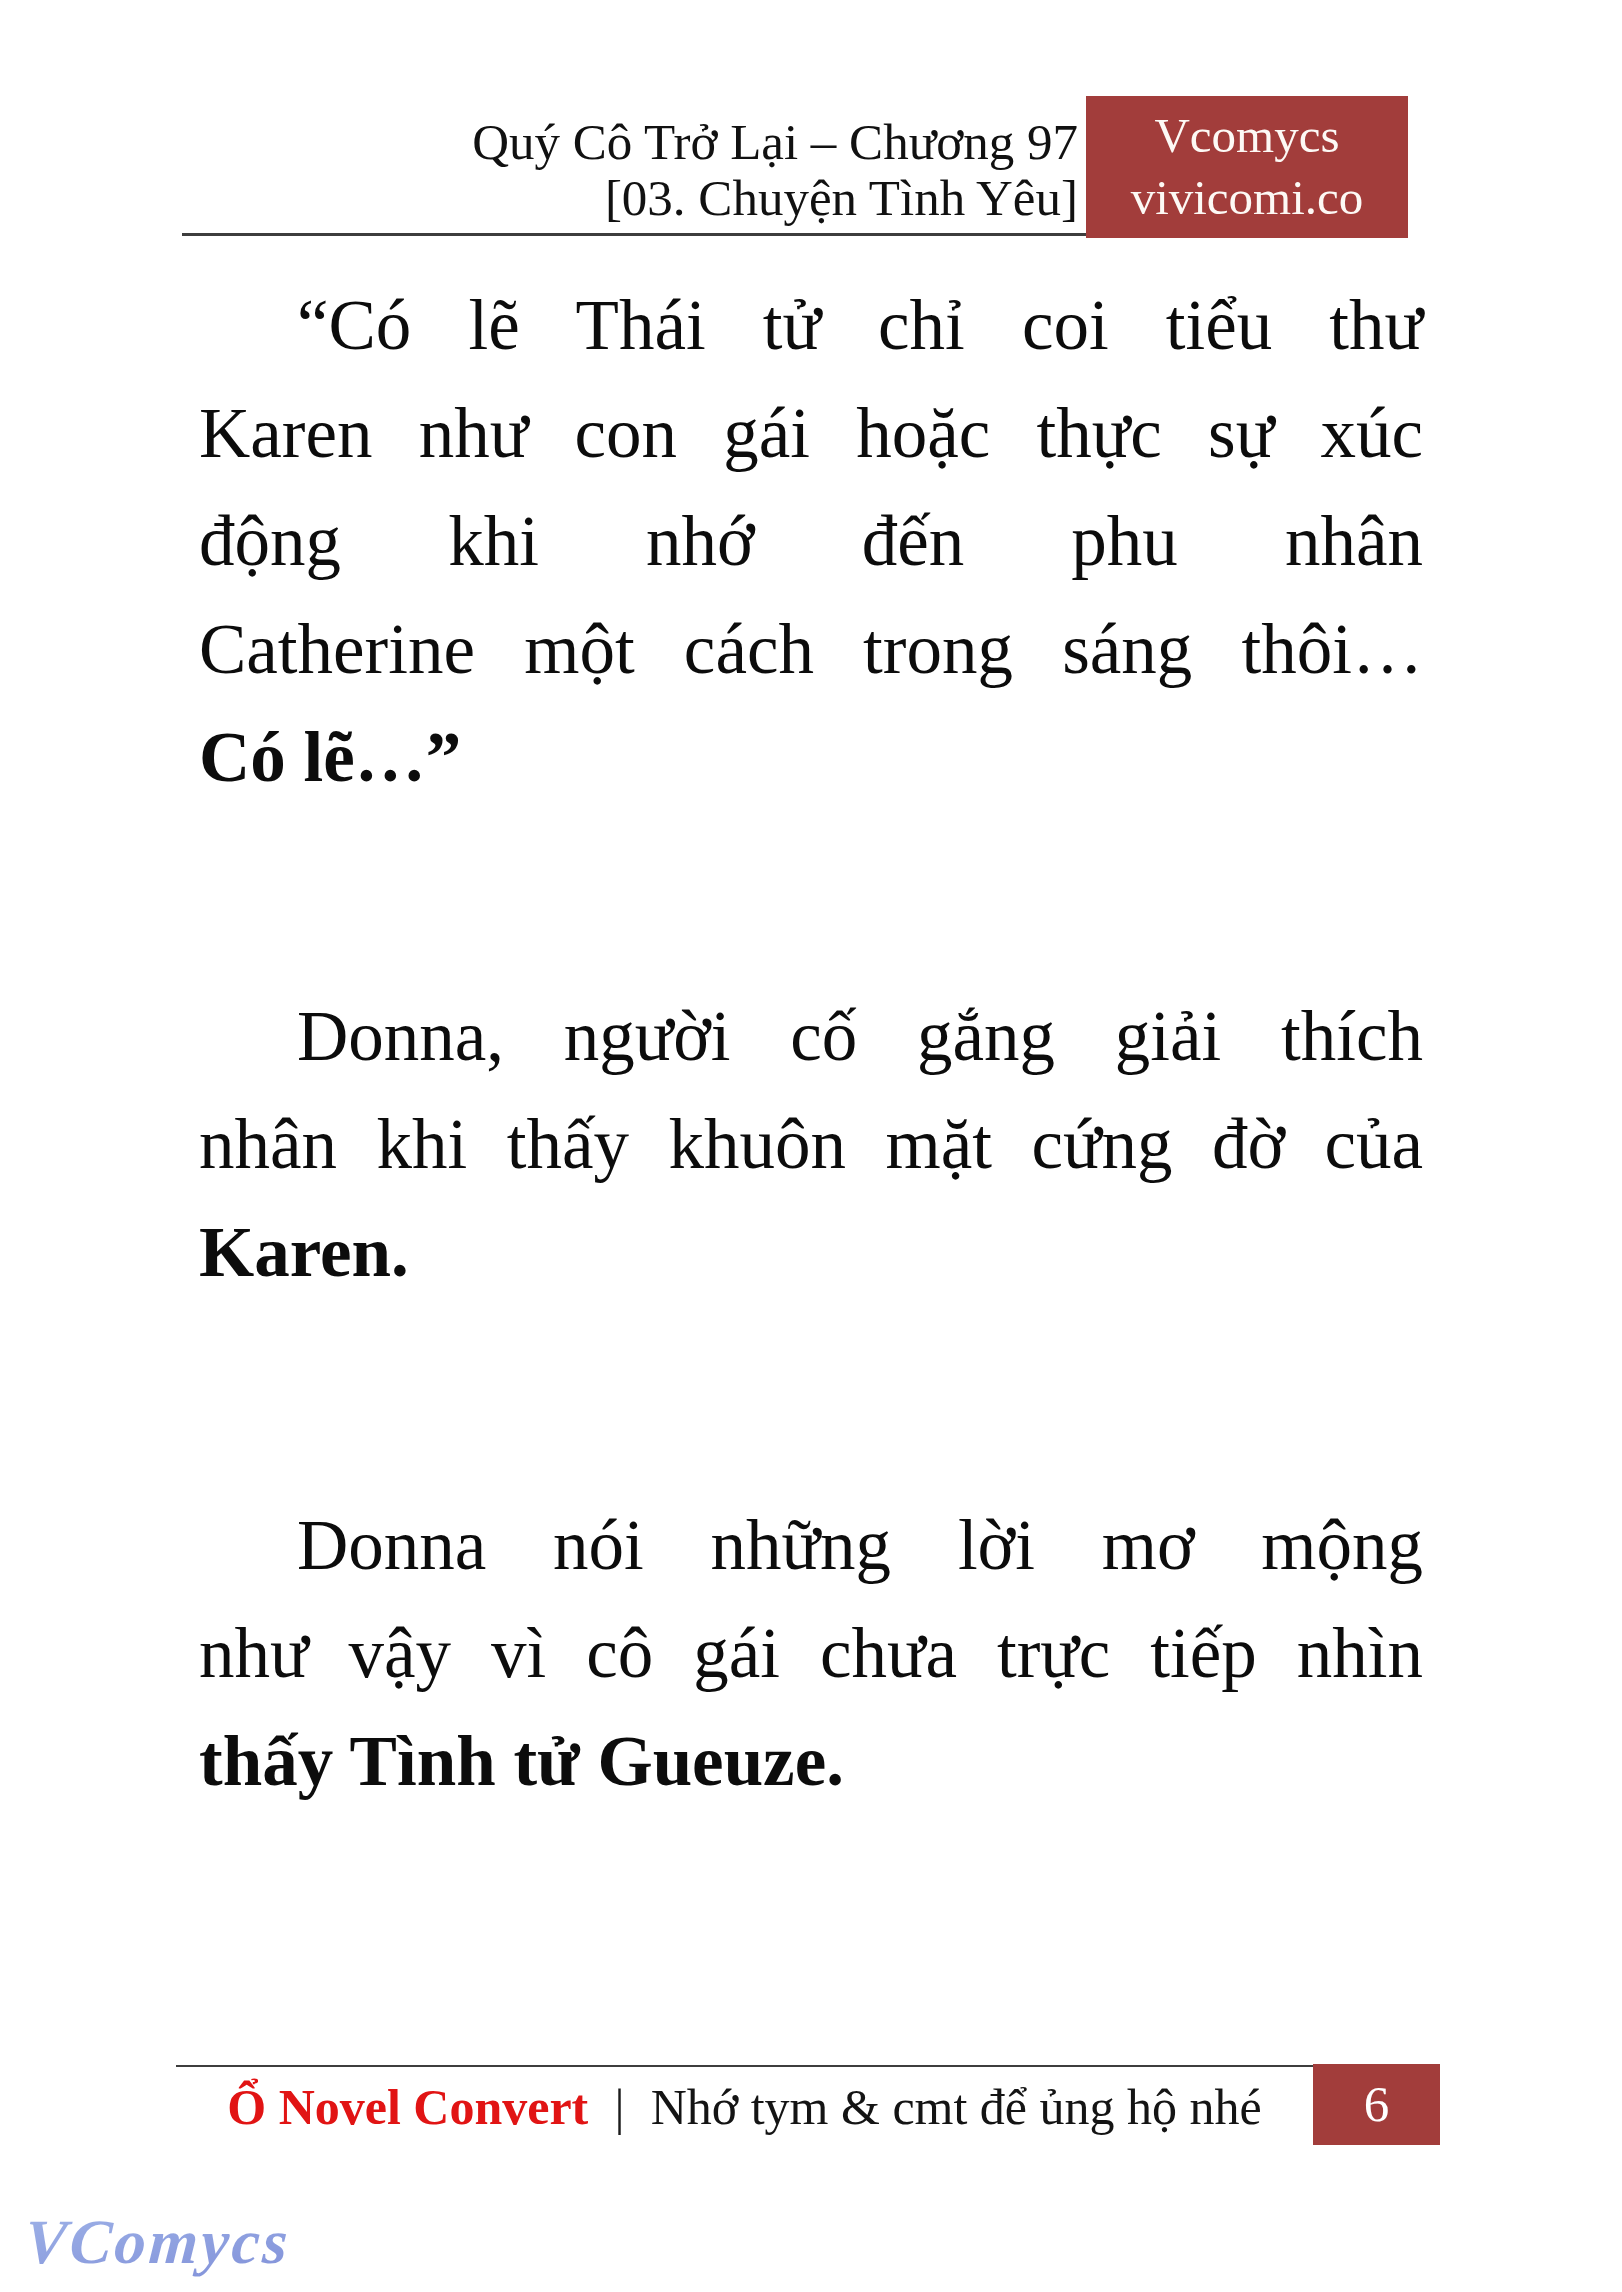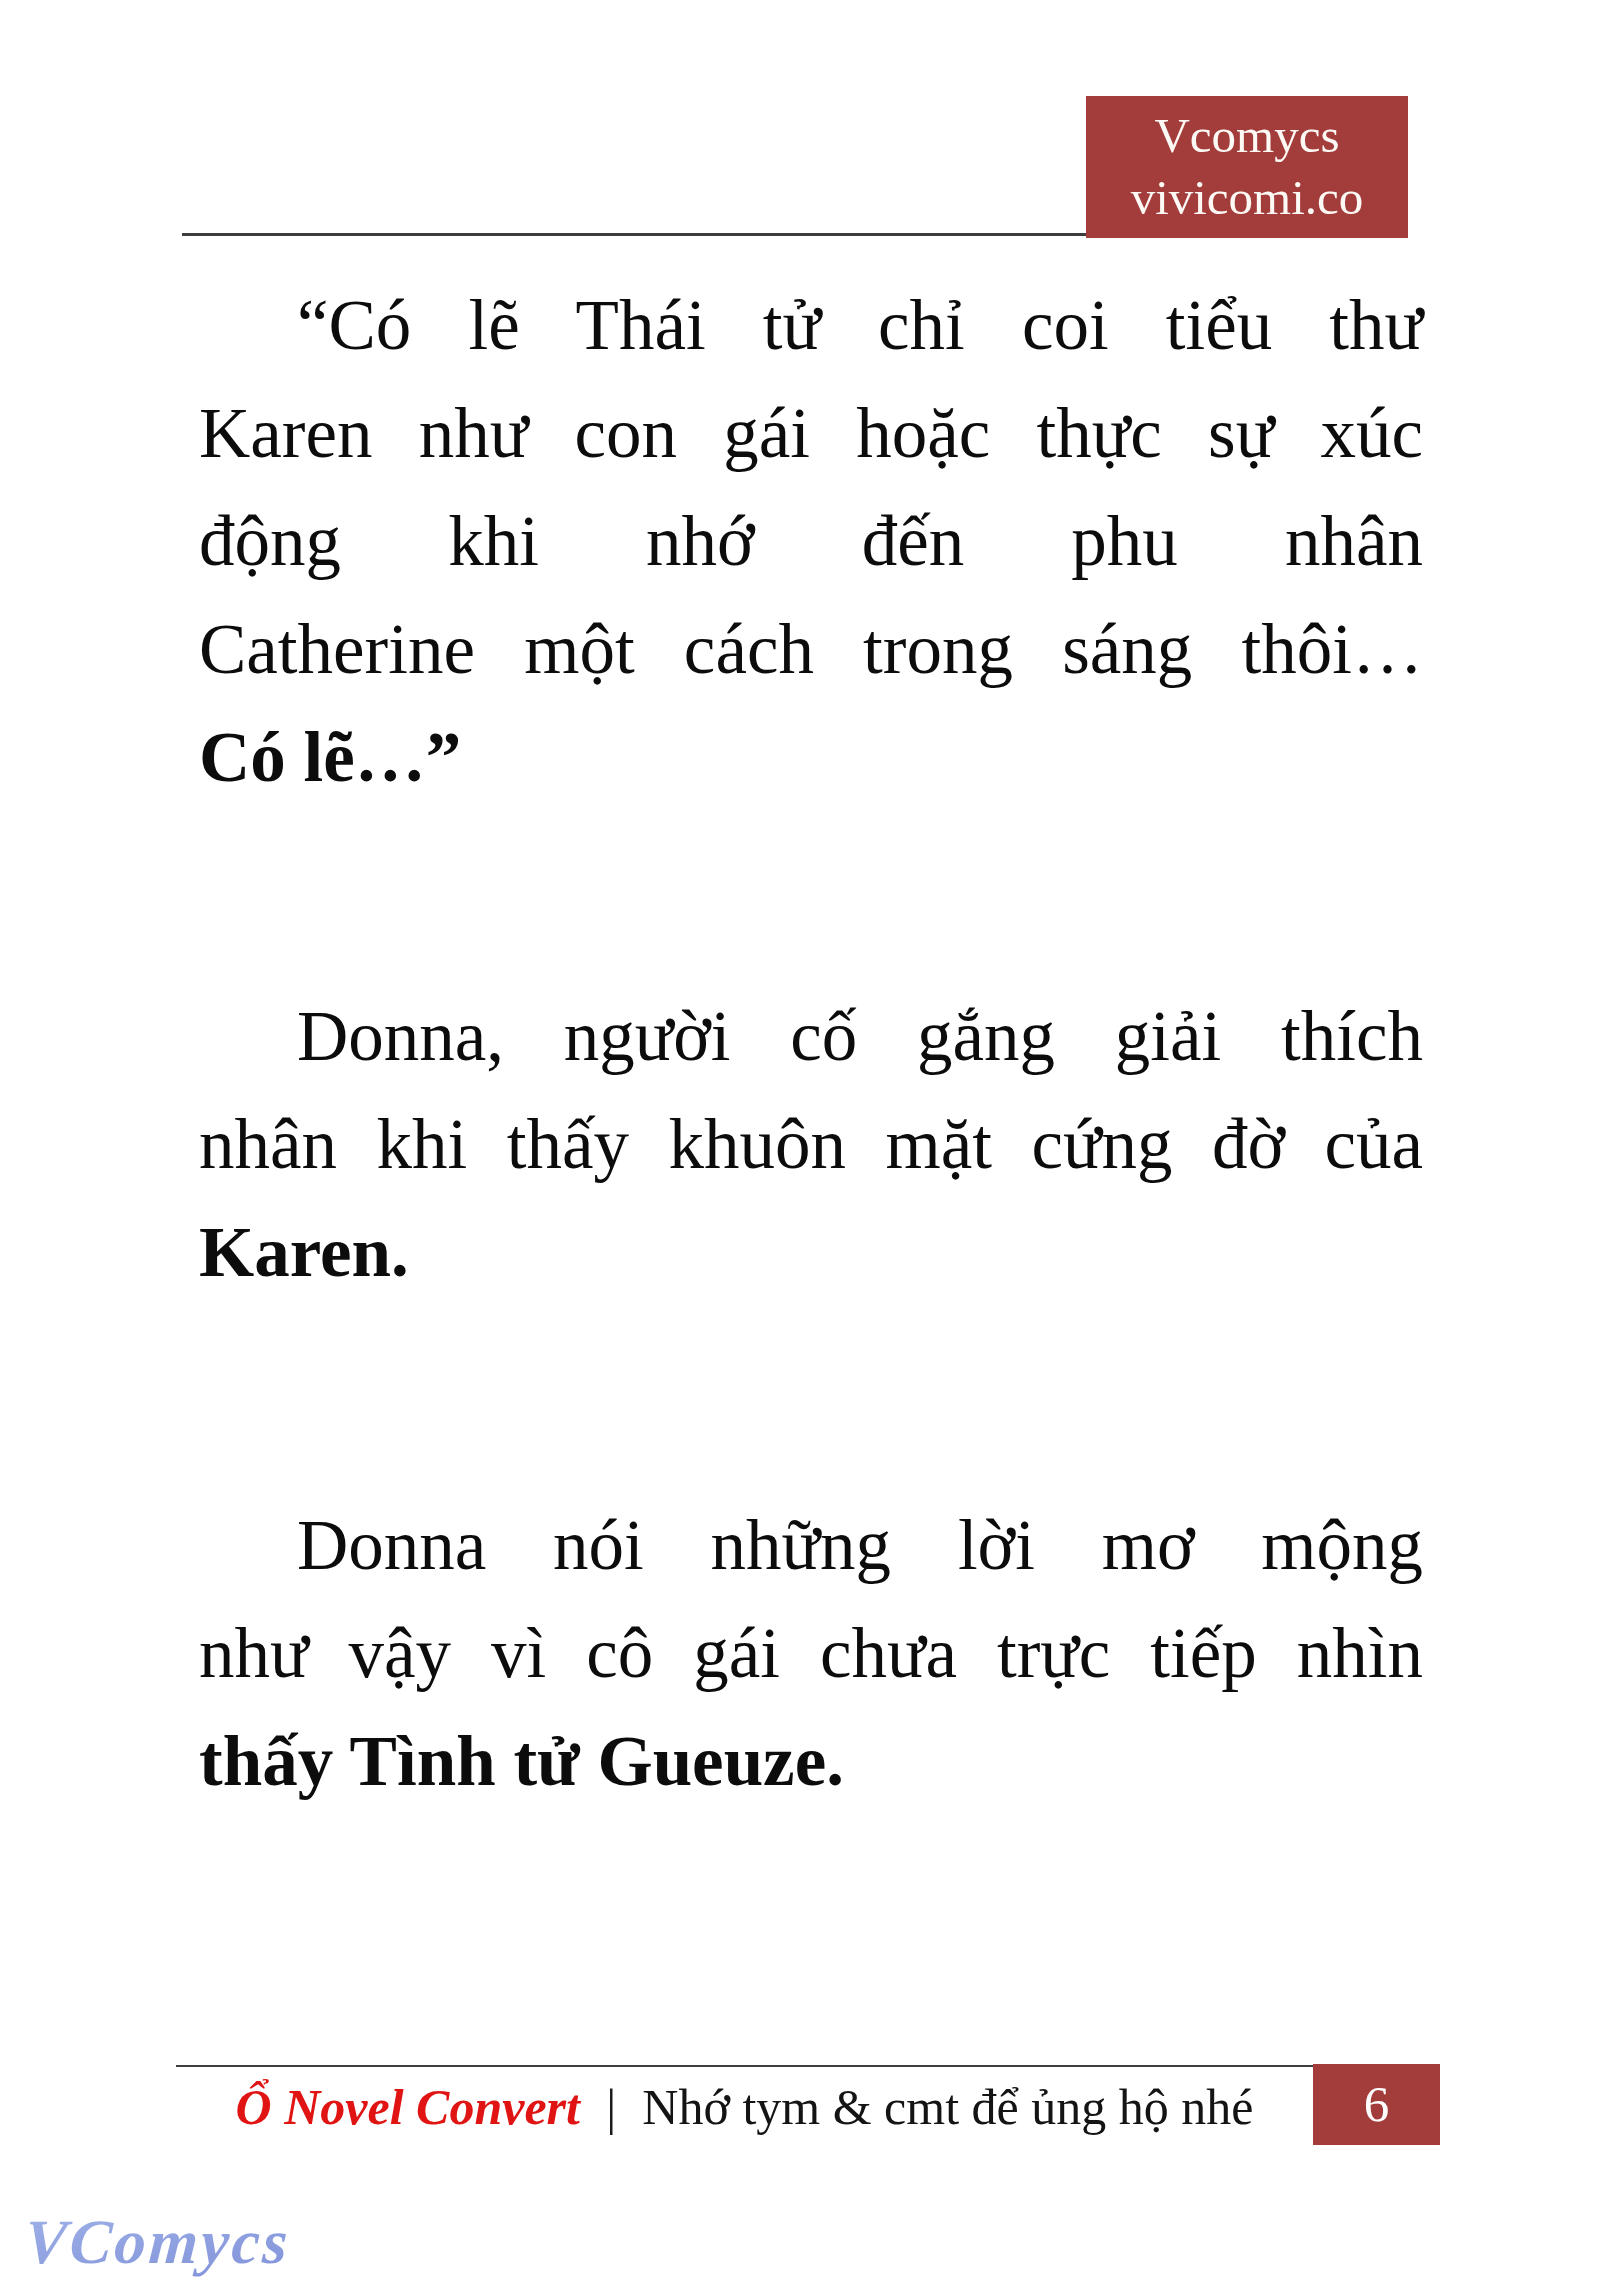--- a/index.html
+++ b/index.html
@@ -67,21 +67,21 @@
     box-sizing:content-box;
   }
   .footer-text{
     position:absolute;
     left:0;right:127px;top:2.9px;height:75px;
     text-align:center;
     font-size:50px;line-height:75px;
     color:#141414;
     white-space:nowrap;
   }
-  .footer-brand{font-weight:bold;font-style:italic;}
+  .footer-brand{font-weight:bold;}
   .footer-sep{font-weight:normal;color:#1c1c1c;padding:0 13.7px;}
   .page-box{
     position:absolute;
     right:0;top:-2.9px;
     width:127px;height:81px;
     text-align:center;
     font-size:51px;line-height:81px;
     color:#ffffff;
     z-index:3;
   }
@@ -97,20 +97,24 @@
     -webkit-background-clip:text;
     color:transparent;
     transform:skewX(-4deg);
   }
 </style>
 </head>
 <body>
 
 <div class="page">
 
+  <div class="header-title">
+    <div>Quý Cô Trở Lại – Chương 97</div>
+    <div>[03. Chuyện Tình Yêu]</div>
+  </div>
   <div class="header-rule"></div>
   <div class="brand-box" id="brand-box" style="background: rgb(162, 61, 59); color: rgb(253, 249, 245);">
     <div>Vcomycs</div>
     <div>vivicomi.co</div>
   </div>
 
   <div class="body-text" id="body-text">
       <div class="para">
         <div class="line first">“Có lẽ Thái tử chỉ coi tiểu thư</div>
         <div class="line">Karen như con gái hoặc thực sự xúc</div>

